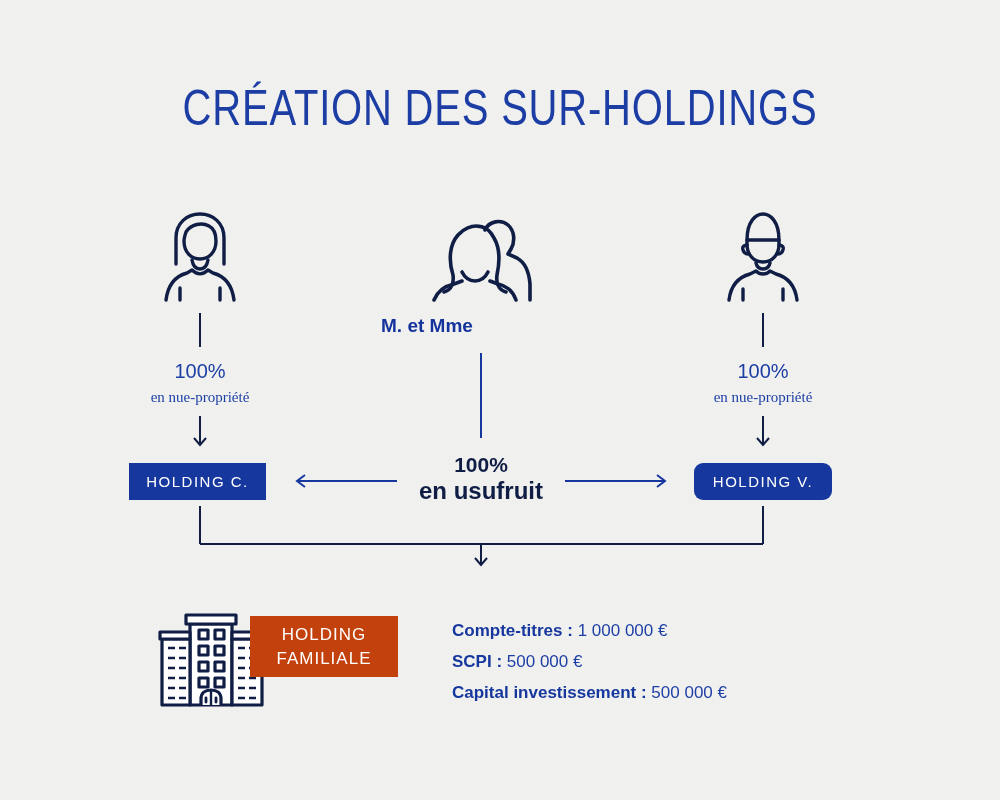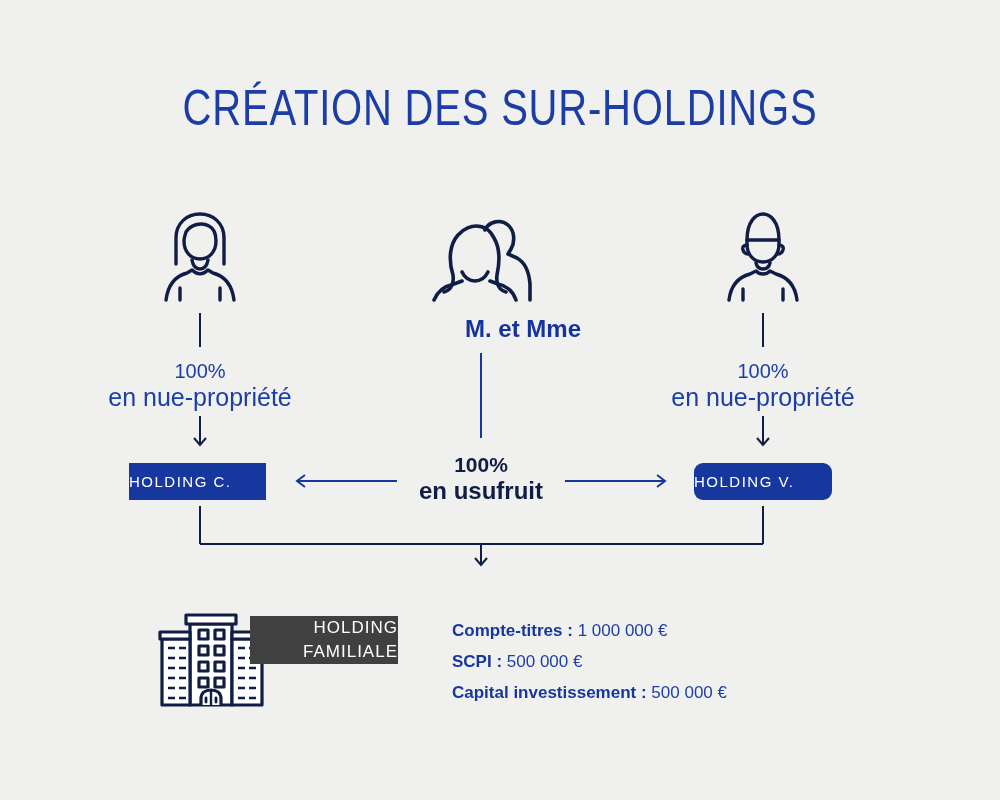--- a/index.html
+++ b/index.html
@@ -20,45 +20,45 @@
     text-align:center;
     font-size:50px;line-height:52px;
     color:#1c3da4;
     letter-spacing:1px;
     transform:scaleX(0.8);
     white-space:nowrap;
     font-weight:400;
   }
   .person-label{
     left:381px;top:315px;width:200px;
-    text-align:right;
-    font-size:24px;font-weight:700;color:#14339c;
+    text-align:left;
+    font-size:19px;font-weight:700;color:#14339c;
   }
   .pct-block{width:220px;text-align:center;color:#1d3fa5;}
   .pct-line1{display:block;font-size:20px;font-weight:500;line-height:26px;}
-  .pct-line2{display:block;font-size:25px;font-weight:500;line-height:26px;}
+  .pct-line2{display:block;font-size:15px;font-weight:500;line-height:26px;font-family:Liberation Serif, serif;}
   .center-pct{
     left:381px;top:452px;width:200px;text-align:center;color:#101d45;
   }
   .center-pct .l1{display:block;font-size:21px;font-weight:700;line-height:26px;}
   .center-pct .l2{display:block;font-size:24px;font-weight:700;line-height:26px;}
   .vline-navy{width:2px;background:#101d45;}
   .vline-blue{width:2px;background:#16379e;}
   .holding-box{
     background:#16379e;
-    display:flex;align-items:center;justify-content:flex-start;
+    display:flex;align-items:center;justify-content:center;
     color:#ffffff;
   }
   .holding-box span{
     font-size:15px;letter-spacing:1.5px;font-weight:400;
   }
   .family-box{
-    left:250px;top:616px;width:148px;height:48px;
-    background:#404040;z-index:2;
-    display:flex;flex-direction:column;align-items:flex-end;justify-content:center;
+    left:250px;top:616px;width:148px;height:61px;
+    background:#c2410c;z-index:2;
+    display:flex;flex-direction:column;align-items:center;justify-content:center;
     color:#fff;
   }
   .family-box span{
     font-size:17px;letter-spacing:1px;line-height:24px;font-weight:400;
   }
   .assets{left:452px;top:615px;}
   .asset-row{font-size:17px;line-height:31px;white-space:nowrap;}
   .asset-label{font-weight:700;color:#16379e;}
   .asset-value{font-weight:400;color:#1d3fa5;}
   svg{display:block;}

